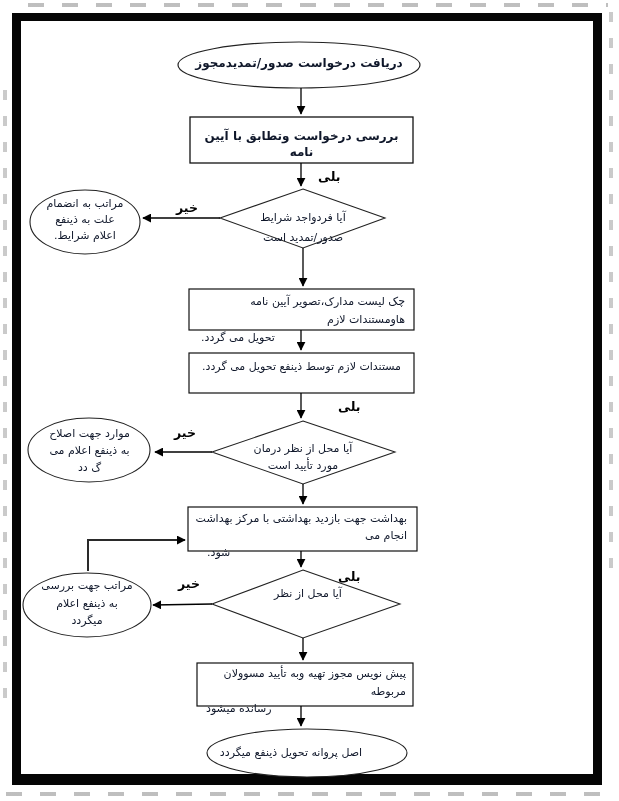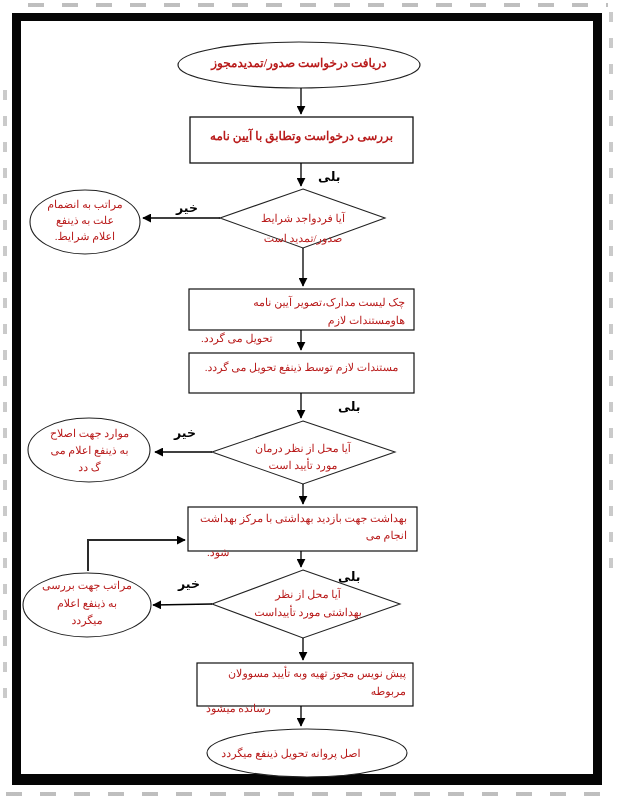--- a/index.html
+++ b/index.html
@@ -16,21 +16,21 @@
   .speckle-v{position:absolute; width:4px; opacity:.45;
     background:repeating-linear-gradient(180deg,#8a8a8a 0 10px, transparent 10px 26px);}
   .frame{
     position:absolute; left:12px; top:13px; width:572px; height:753px;
     border:8px solid #050505; border-left-width:9px; border-right-width:9px; border-bottom-width:11px;
     background:transparent;
   }
   svg.layer{position:absolute; left:0; top:0; z-index:1;}
   .txt{
     position:absolute; z-index:2; direction:rtl; unicode-bidi:plaintext;
-    font-size:11px; line-height:16px; text-align:center; color:#b91c1c;font-family:Liberation Serif, serif;
+    font-size:11px; line-height:16px; text-align:center; color:#0f172a;
   }
   .bold{font-weight:bold; font-size:12px;}
   .lbl{position:absolute; z-index:3; direction:rtl; font-weight:bold; font-size:12.5px; color:#000;}
   .line-right{text-align:right;}
   .line-left{text-align:left;}
 </style>
 </head>
 <body>
 
 <div class="page">
@@ -115,21 +115,20 @@
     <div>گ دد</div>
   </div>
 
   <div class="txt" style="left:194px;top:510px;width:216px;line-height:17px;">
     <div class="line-right" style="padding-right:3px;">بهداشت جهت بازدید بهداشتی با مرکز بهداشت انجام می</div>
     <div class="line-left" style="padding-left:13px;">شود.</div>
   </div>
 
   <div class="txt" style="left:248px;top:585px;width:120px;line-height:18px;">
     <div>آیا محل از نظر</div>
-    <div>بهداشتی مورد تأییداست</div>
   </div>
 
   <div class="txt" style="left:32px;top:577px;width:110px;line-height:17.5px;">
     <div>مراتب جهت بررسی</div>
     <div>به ذینفع اعلام</div>
     <div>میگردد</div>
   </div>
 
   <div class="txt" style="left:202px;top:665px;width:206px;line-height:17.5px;">
     <div class="line-right" style="padding-right:2px;">پیش نویس مجوز تهیه وبه تأیید مسوولان مربوطه</div>

